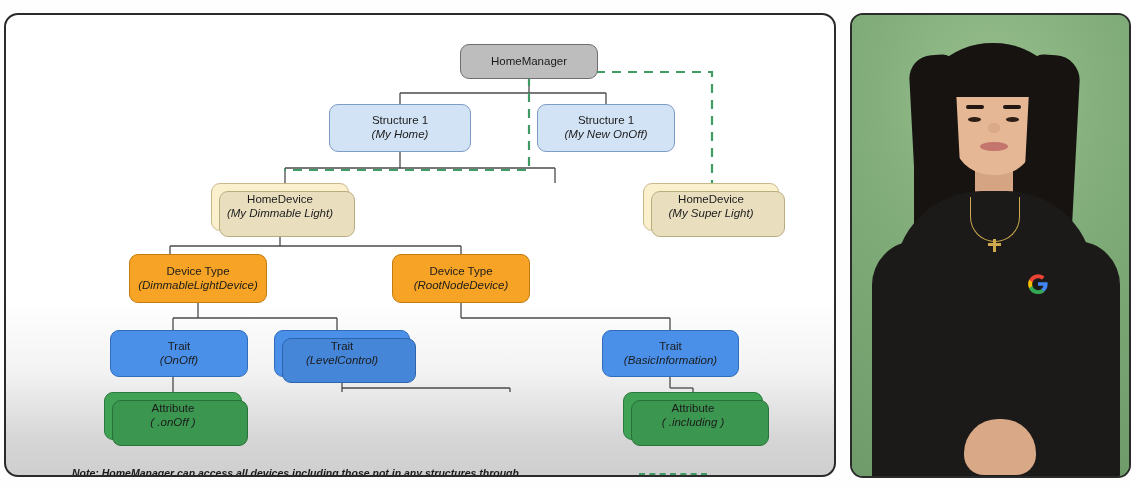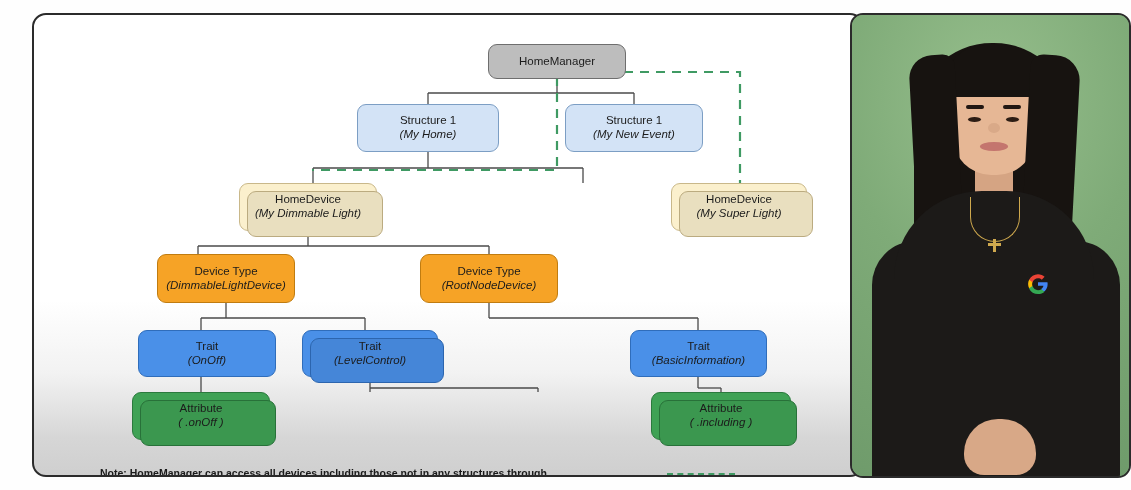--- a/index.html
+++ b/index.html
@@ -8,21 +8,20 @@
     font-family:"Liberation Sans", sans-serif;
     background:#fefefe;
   }
 
   
   #diagram-panel{
     position:absolute;left:4px;top:13px;width:828px;height:460px;
     border:2px solid #2b2b2b;border-radius:14px;
     background:linear-gradient(to bottom,#ffffff 0%,#ffffff 62%,#f2f2f2 78%,#d6d6d6 92%,#cfcfcf 100%);
     overflow:hidden;
-    margin-left:28px;
   }
 
   
   #connectors{position:absolute;left:0;top:0;width:828px;height:460px;}
 
   
   .node{
     position:absolute;box-sizing:border-box;
     display:flex;flex-direction:column;align-items:center;justify-content:center;
     border-radius:9px;text-align:center;line-height:1.18;
@@ -44,21 +43,21 @@
   .n-blue{background:#d3e3f6;border:1.3px solid #7c9ec4;}
   .n-cream{background:#fbf0cd;border:1.3px solid #c9b88a;}
   .n-purple{background:#c684ab;border:1.3px solid #8e5b7c;}
   .n-orange{background:#f6a326;border:1.3px solid #c07c10;}
   .n-bright-blue{background:#4a90e8;border:1.3px solid #2f6dbb;}
   .n-green{background:#3fa255;border:1.3px solid #2b7a3d;text-align:center;}
   .n-red{background:#e8534a;border:1.3px solid #b83a33;}
   .n-yellow{background:#e3ca5e;border:1.3px solid #b39f3f;}
   #note-text{
     position:absolute;left:66px;top:452px;
-    font-size:10.5px;font-weight:bold;color:#1a1a1a;white-space:nowrap;
+    font-size:10.5px;font-weight:bold;color:#1a1a1a;white-space:nowrap;font-style:italic;
   }
   #legend-dash{
     position:absolute;left:633px;top:458px;width:68px;height:0;
     border-top:2.2px dashed #3f9a63;
   }
 
   
   #video-panel{
     position:absolute;left:850px;top:13px;width:277px;height:461px;
     border:2px solid #2b2b2b;border-radius:13px;overflow:hidden;
@@ -174,21 +173,21 @@
     <span class="l1">HomeManager</span>
   </div>
 
   <div class="node n-blue" style="left:323px;top:89px;width:142px;height:48px;">
     <span class="l1">Structure 1</span>
     <span class="l2">(My Home)</span>
   </div>
 
   <div class="node n-blue" style="left:531px;top:89px;width:138px;height:48px;">
     <span class="l1">Structure 1</span>
-    <span class="l2">(My New Event)</span>
+    <span class="l2">(My New OnOff)</span>
   </div>
 
   <div class="node n-cream stacked" style="left:205px;top:168px;width:138px;height:48px;">
     <span class="l1">HomeDevice</span>
     <span class="l2">(My Dimmable Light)</span>
   </div>
 
 
   <div class="node n-cream stacked" style="left:637px;top:168px;width:136px;height:48px;">
     <span class="l1">HomeDevice</span>

